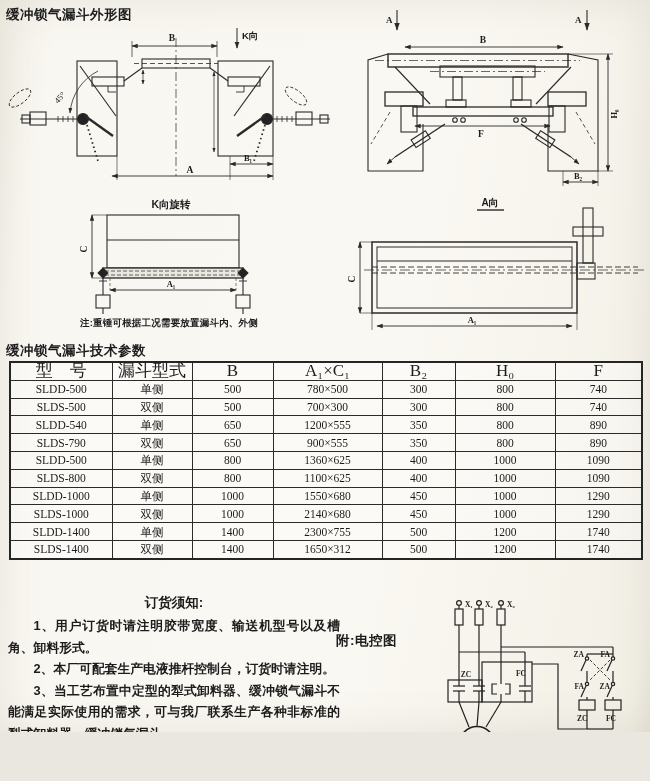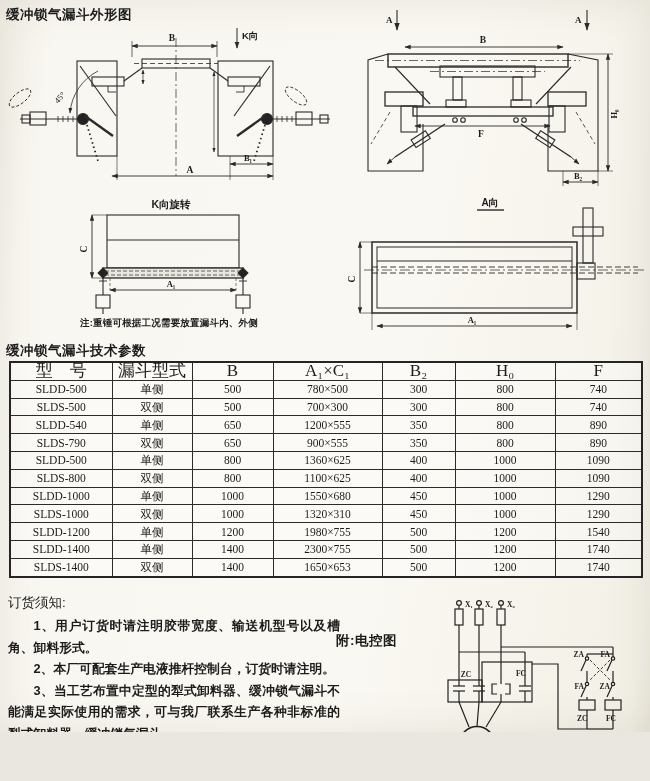--- a/index.html
+++ b/index.html
@@ -14,21 +14,21 @@
   svg{overflow:visible;}
   svg text{fill:#1c1c1c;font-family:"Liberation Serif",serif;}
   svg text.cn{font-family:"Liberation Sans",sans-serif;font-weight:bold;}
   table.params{border-collapse:collapse;table-layout:fixed;width:632px;border:2px solid #252525;background:rgba(255,255,255,.35);}
   table.params th,table.params td{
     border:1px solid #2b2b2b;text-align:center;vertical-align:middle;
     height:16.8px;padding:0;font-size:11.5px;line-height:12px;font-family:"Liberation Serif",serif;font-weight:normal;
   }
   table.params th{font-size:17px;}
   .notes{width:332px;font-family:"Liberation Sans",sans-serif;}
-  .notes .nt{font-size:13.5px;font-weight:normal;margin:0 0 3px 0;}
+  .notes .nt{font-size:13.5px;font-weight:bold;margin:0 0 3px 0;text-align:center;}
   .notes p{font-size:12.8px;font-weight:700;line-height:21.6px;margin:0;text-indent:2em;text-align:justify;}
   .small-note{font-family:"Liberation Sans",sans-serif;font-weight:bold;font-size:9.5px;letter-spacing:.2px;}
 </style>
 </head>
 <body>
 
 <div class="page">
 
   <div class="abs h" style="left:6px;top:6px">缓冲锁气漏斗外形图</div>
 
@@ -312,48 +312,39 @@
           <td>1000</td>
           <td>1550×680</td>
           <td>450</td>
           <td>1000</td>
           <td>1290</td>
         </tr>
         <tr>
           <td>SLDS-1000</td>
           <td>双侧</td>
           <td>1000</td>
-          <td>1320×310</td>
+          <td>2140×680</td>
           <td>450</td>
           <td>1000</td>
           <td>1290</td>
-        </tr>
-        <tr>
-          <td>SLDD-1200</td>
-          <td>单侧</td>
-          <td>1200</td>
-          <td>1980×755</td>
-          <td>500</td>
-          <td>1200</td>
-          <td>1540</td>
         </tr>
         <tr>
           <td>SLDD-1400</td>
           <td>单侧</td>
           <td>1400</td>
           <td>2300×755</td>
           <td>500</td>
           <td>1200</td>
           <td>1740</td>
         </tr>
         <tr>
           <td>SLDS-1400</td>
           <td>双侧</td>
           <td>1400</td>
-          <td>1650×653</td>
+          <td>1650×312</td>
           <td>500</td>
           <td>1200</td>
           <td>1740</td>
         </tr>
       </tbody>
   </table>
 
   <div class="abs notes" style="left:8px;top:594px">
     <div class="nt">订货须知:</div>
     <p>1、用户订货时请注明胶带宽度、输送机型号以及槽角、卸料形式。</p>

